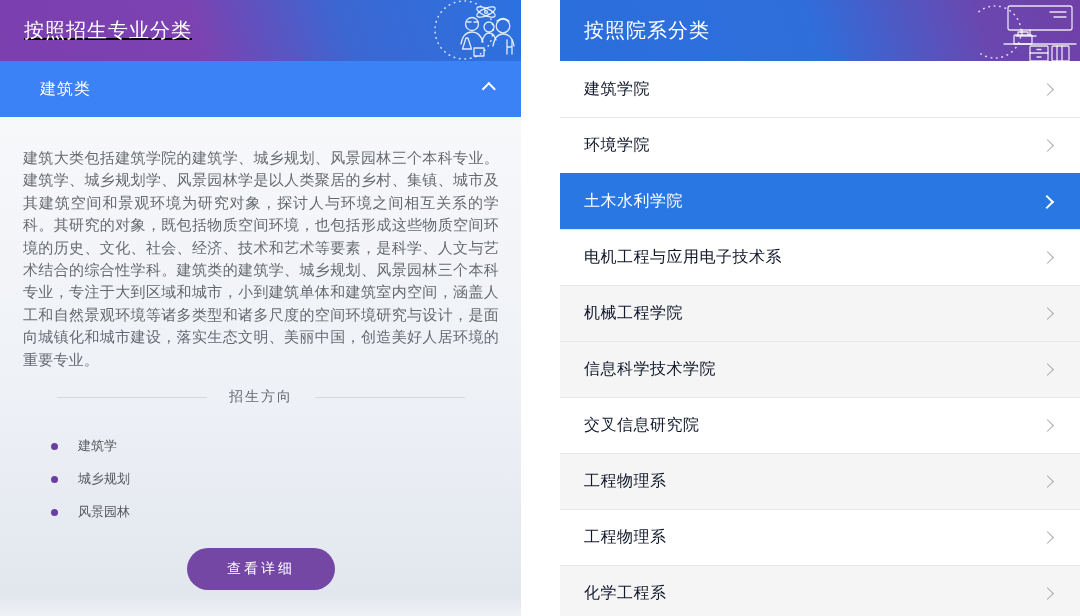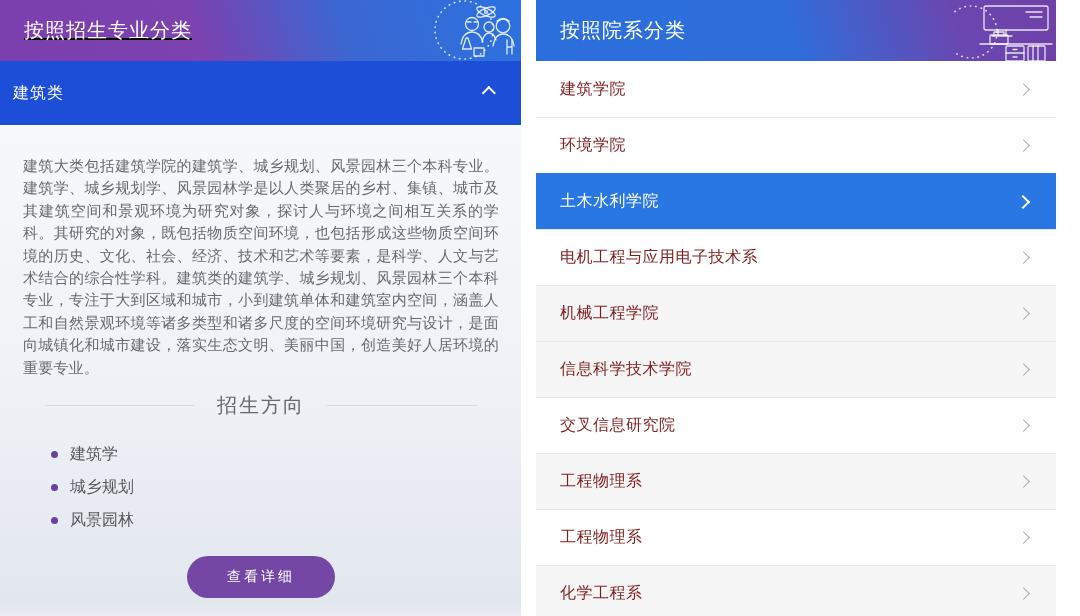--- a/index.html
+++ b/index.html
@@ -12,55 +12,55 @@
   .panel-header { position:relative; height:61px; overflow:hidden;
                   display:flex; align-items:center; }
   .panel-header.grad-purple-blue {
     background:linear-gradient(72deg,#7b3fae 0%,#7c42b0 38%,#3b67d2 66%,#2b72e0 100%);text-decoration:underline; }
   .panel-header.grad-blue-purple {
     background:linear-gradient(72deg,#2b6fdc 0%,#2e6edb 48%,#6a47b0 80%,#7040a8 100%); }
   .panel-header .title { color:#ffffff; font-size:20px; letter-spacing:1px;
                          padding-left:24px; font-weight:400; position:relative; z-index:2; }
   .header-art { position:absolute; right:0; top:0; height:61px; z-index:1; }
 
-  .accordion-bar { height:64px; background:#1d4ed8; display:flex; align-items:center;
-                   justify-content:space-between; padding:0 30px 0 13px; cursor:pointer; }
+  .accordion-bar { height:56px; background:#3b82f6; display:flex; align-items:center;
+                   justify-content:space-between; padding:0 30px 0 40px; cursor:pointer; }
   .accordion-bar .cat-label { color:#ffffff; font-size:16px; letter-spacing:1px; }
   .chev { display:inline-block; width:10px; height:10px;
           border-top:2px solid #ffffff; border-right:2px solid #ffffff; }
   .chev.up { transform:rotate(-45deg) translate(2px,2px); }
 
   .left-content { height:499px;
     background:linear-gradient(180deg,#f7f8fa 0%,#eef1f6 55%,#e2e7ee 96%,#eff2f6 100%);
     padding:30px 22px 0 23px; }
   .desc { color:#666a70; font-size:15px; line-height:22.4px; text-align:justify;
           letter-spacing:0.2px; }
   .directions-divider { display:flex; align-items:center; justify-content:center;
                         margin-top:13px; height:26px; }
   .directions-divider .line { width:150px; height:1px; background:#d9d9dd; }
-  .directions-divider .dir-title { color:#666a70; font-size:20px; margin:8px 22px;
+  .directions-divider .dir-title { color:#666a70; font-size:14px; margin:8px 22px;
                                    letter-spacing:2px; }
   .bullet-list { list-style:none; margin-top:26px; padding-left:28px; }
   .bullet-list li { display:flex; align-items:center; height:20px; margin-bottom:13px; }
   .dot { width:7px; height:7px; border-radius:50%; background:#6b3fa2;
          margin-right:12px; flex:0 0 auto; }
-  .bullet-text { color:#58585c; font-size:16px; }
+  .bullet-text { color:#58585c; font-size:13px;margin-left:8px; }
   .detail-btn { display:block; margin:26px auto 0; width:148px; height:42px;
                 border:none; border-radius:21px; background:#7447a5; color:#ffffff;
                 font-size:14px; letter-spacing:3px; cursor:pointer;
                 font-family:inherit; }
 
   
-  .right-panel { position:absolute; left:536px; top:0; width:520px; height:616px; }
+  .right-panel { position:absolute; left:560px; top:0; width:520px; height:616px; }
   .dept-list { }
   .dept-row { height:56px; display:flex; align-items:center; justify-content:space-between;
               padding:0 28px 0 24px; background:#ffffff; border-top:1px solid #e7e7e9;
               cursor:pointer; }
   .dept-row:first-child { border-top:none; }
-  .dept-row .dept-label { color:#7f1d1d; font-size:16px; letter-spacing:0.5px; }
+  .dept-row .dept-label { color:#0f172a; font-size:16px; letter-spacing:0.5px; }
   .dept-row .chev-r { width:9px; height:9px; border-top:1.6px solid #a8a8ac;
                       border-right:1.6px solid #a8a8ac; transform:rotate(45deg); }
   .dept-row.alt { background:#f5f5f6; }
   .dept-row.selected { background:#2877e3; border-top:1px solid #2877e3; }
   .dept-row.selected .dept-label { color:#ffffff; }
   .dept-row.selected .chev-r { border-color:#ffffff; border-top-width:2px;
                                border-right-width:2px; width:10px; height:10px; }
 
   svg .ln { fill:none; stroke:rgba(255,255,255,0.85); stroke-width:1.3;
             stroke-linecap:round; stroke-linejoin:round; }

